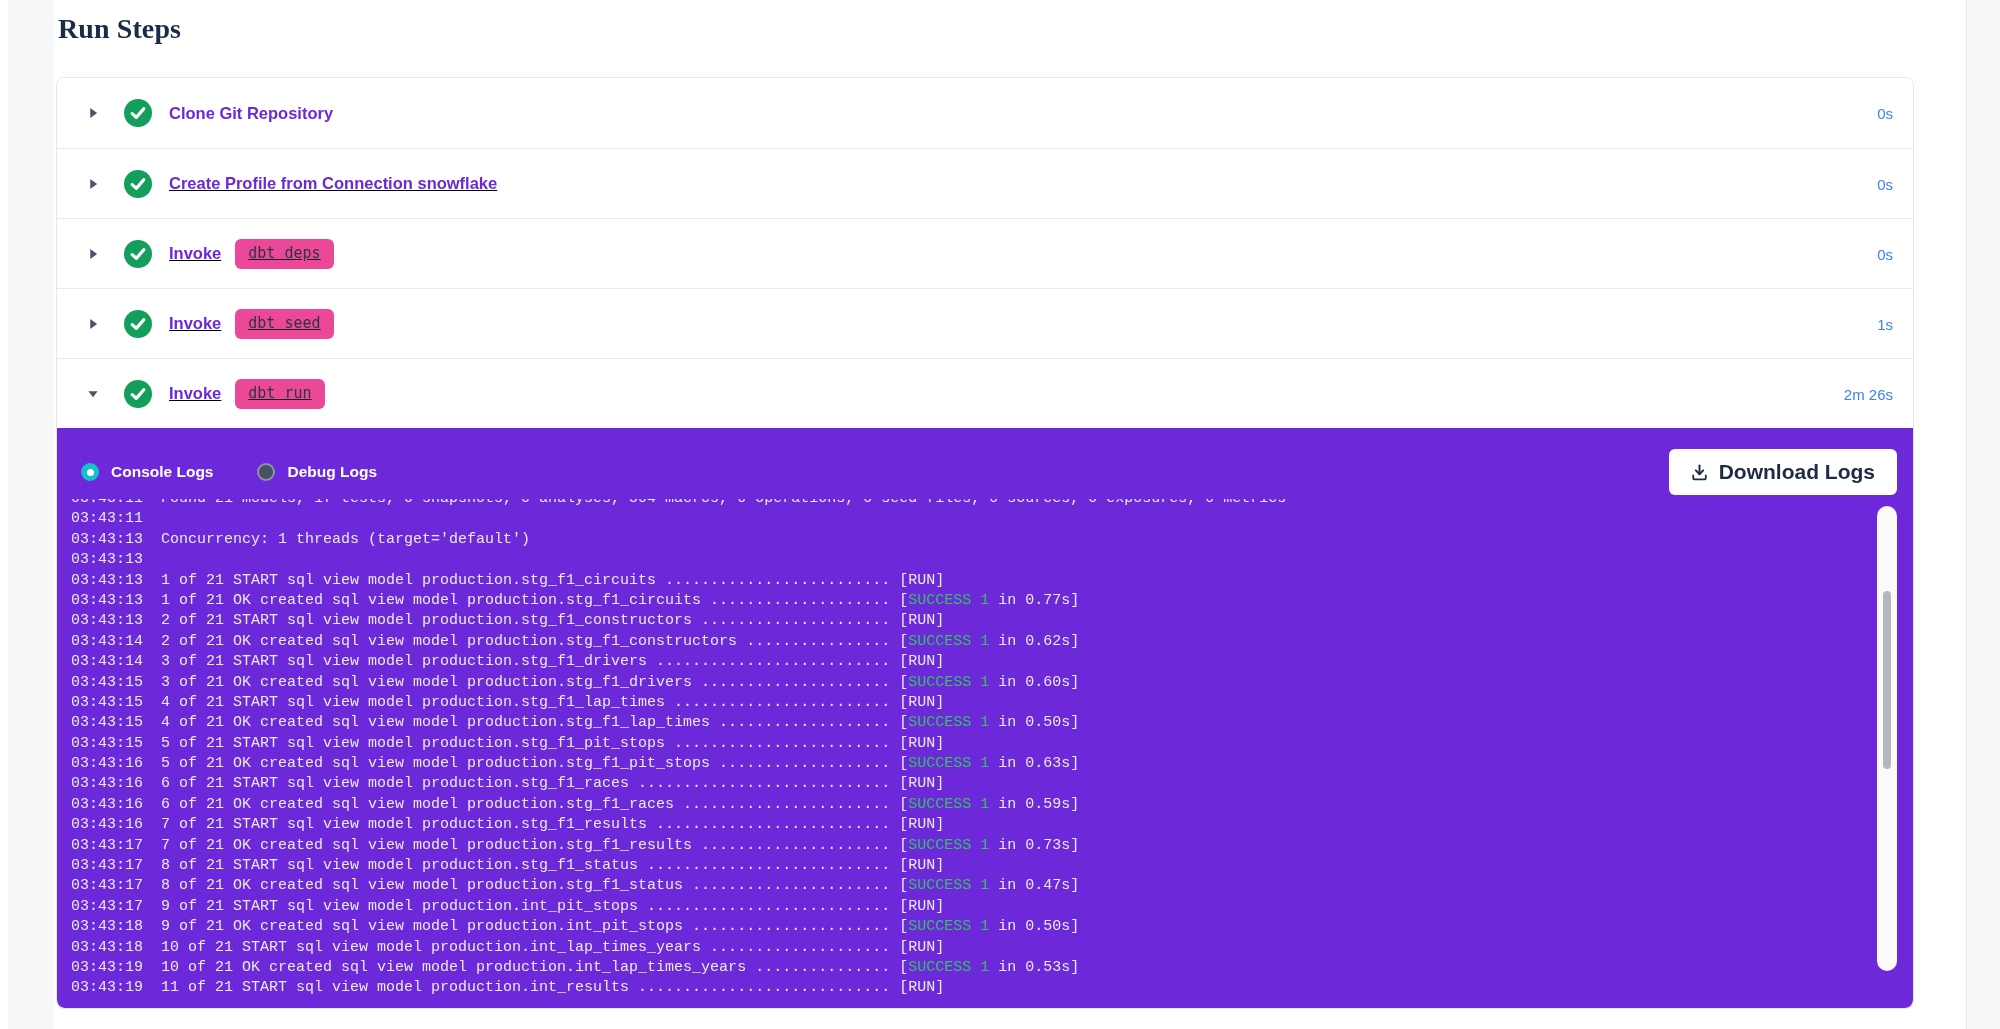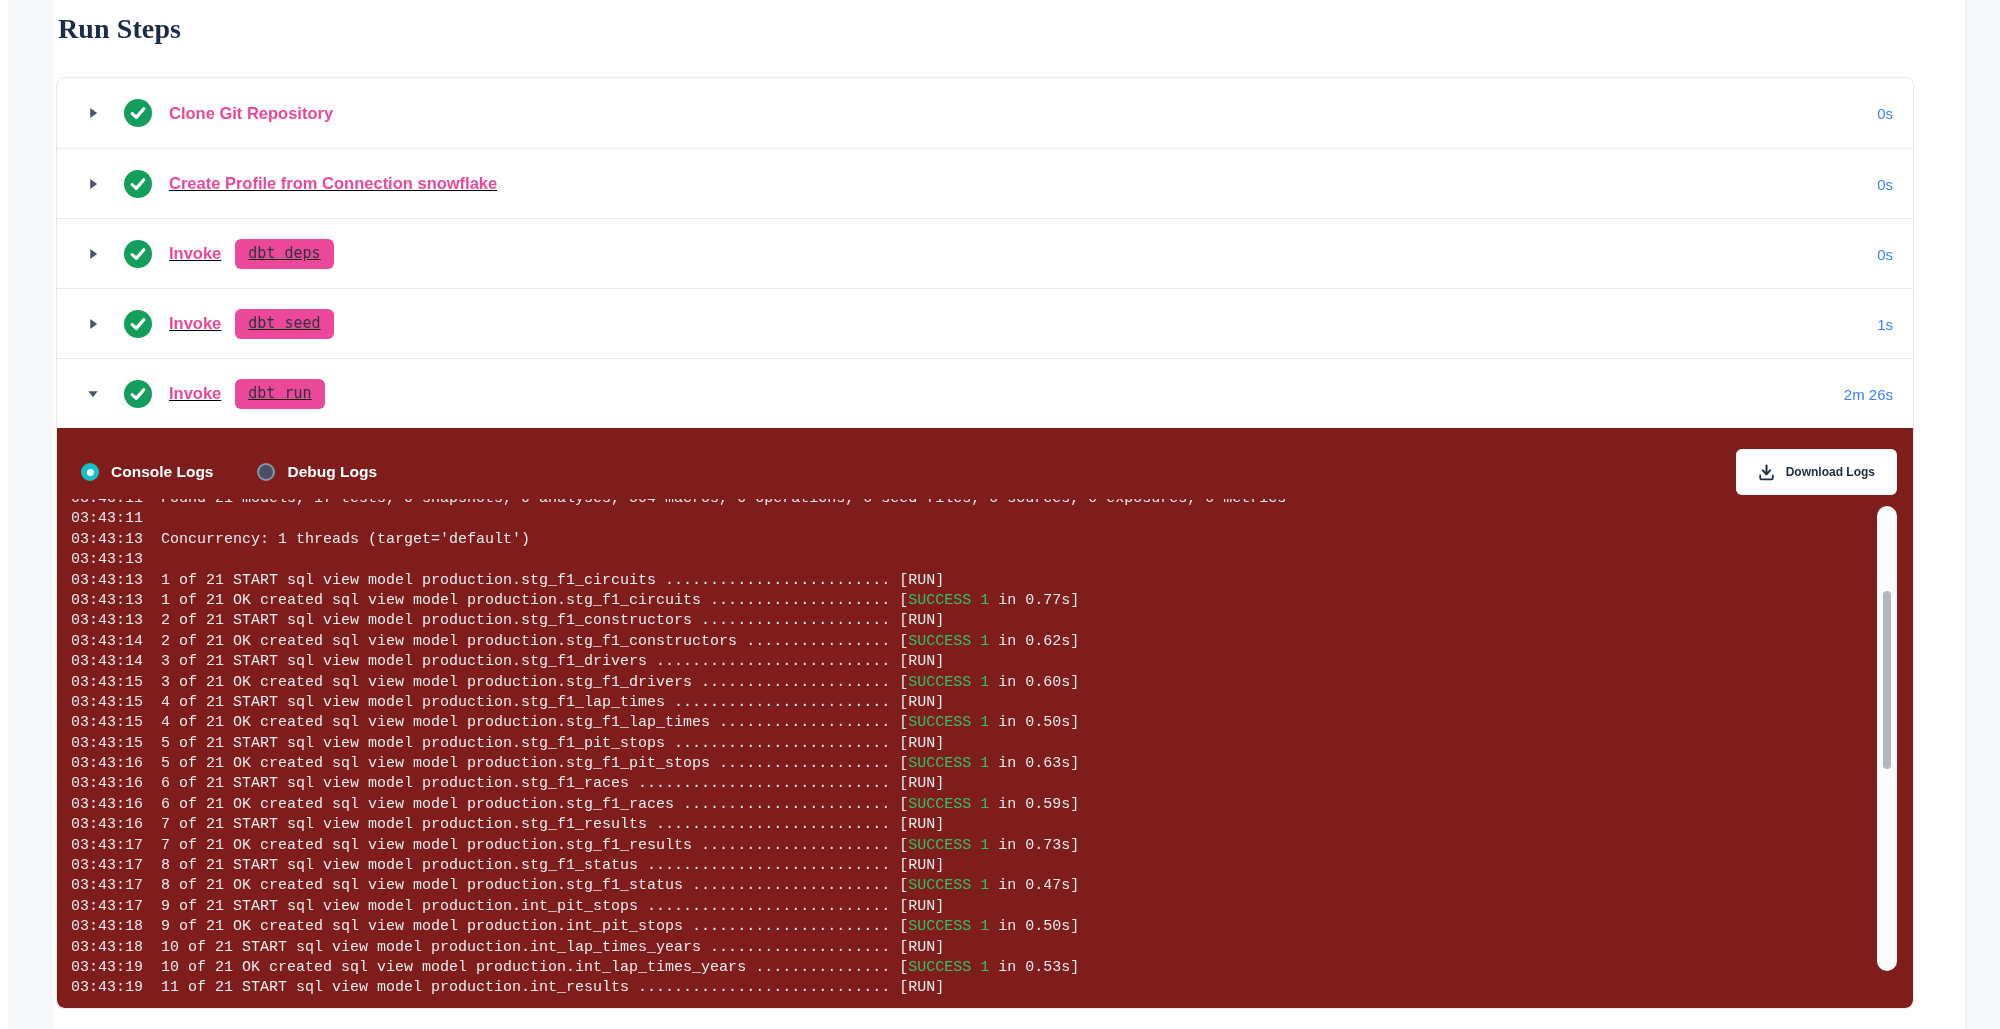--- a/index.html
+++ b/index.html
@@ -31,51 +31,51 @@
     height:70px; display:flex; align-items:center;
     padding-left:30px; position:relative; background:#fff;
   }
   .step-row + .step-row { border-top:1px solid #e9eaec;text-decoration:underline; }
   .caret {
     width:12px; height:14px; display:inline-flex; align-items:center; justify-content:center;
     cursor:pointer; flex:0 0 auto;
   }
   .check { margin-left:25px; display:inline-flex; flex:0 0 auto; }
   .step-label {
-    margin-left:17px; font-size:16.5px; font-weight:700; color:#ec4899;
+    margin-left:17px; font-size:16.5px; font-weight:700; color:#6d28d9;
   }
   .cmd-badge {
     margin-left:14px; background:#ec4899; border-radius:6px;
     padding:5px 13px 6px; font-family:"DejaVu Sans Mono", monospace;
     font-size:15px; color:#2d3440; line-height:19px;
   }
   .step-duration {
     position:absolute; right:20px; top:50%; transform:translateY(-50%);
     color:#3b82f6; font-size:15px;
   }
   .console {
-    position:relative; height:580px; background:#7f1d1d;
+    position:relative; height:580px; background:#6d28d9;
     border-radius:0 0 8px 8px;
   }
   .console-header {
     display:flex; align-items:center;
     padding:21px 16px 0 24px; height:67px;
   }
   .radio-option { display:flex; align-items:center; margin-right:44px; cursor:pointer; }
   .radio-dot {
     width:18px; height:18px; border-radius:50%; margin-right:12px;
     display:inline-flex; align-items:center; justify-content:center; flex:0 0 auto;
   }
   .radio-dot.on { background:var(--teal,#13c2c9); }
   .radio-dot.on::after { content:""; width:7px; height:7px; border-radius:50%; background:#fff; }
   .radio-dot.off { background:#465163; border:2px solid #8b95a6; }
   .radio-label { color:#ffffff; font-weight:700; font-size:15.5px; }
   .download-btn {
     margin-left:auto; display:flex; align-items:center; gap:11px;
-    background:#ffffff; color:#1e2b44; font-weight:700; font-size:12px;
+    background:#ffffff; color:#1e2b44; font-weight:700; font-size:21px;
     height:46px; padding:0 22px; border:none; border-radius:6px;
     font-family:"Liberation Sans", sans-serif; cursor:pointer;
   }
   .log-viewport {
     position:absolute; left:0; right:0; top:71px; bottom:3px;
     overflow:hidden; padding-left:14px;
   }
   .log-content {
     margin-top:-10px;
     font-family:Liberation Mono, monospace;

